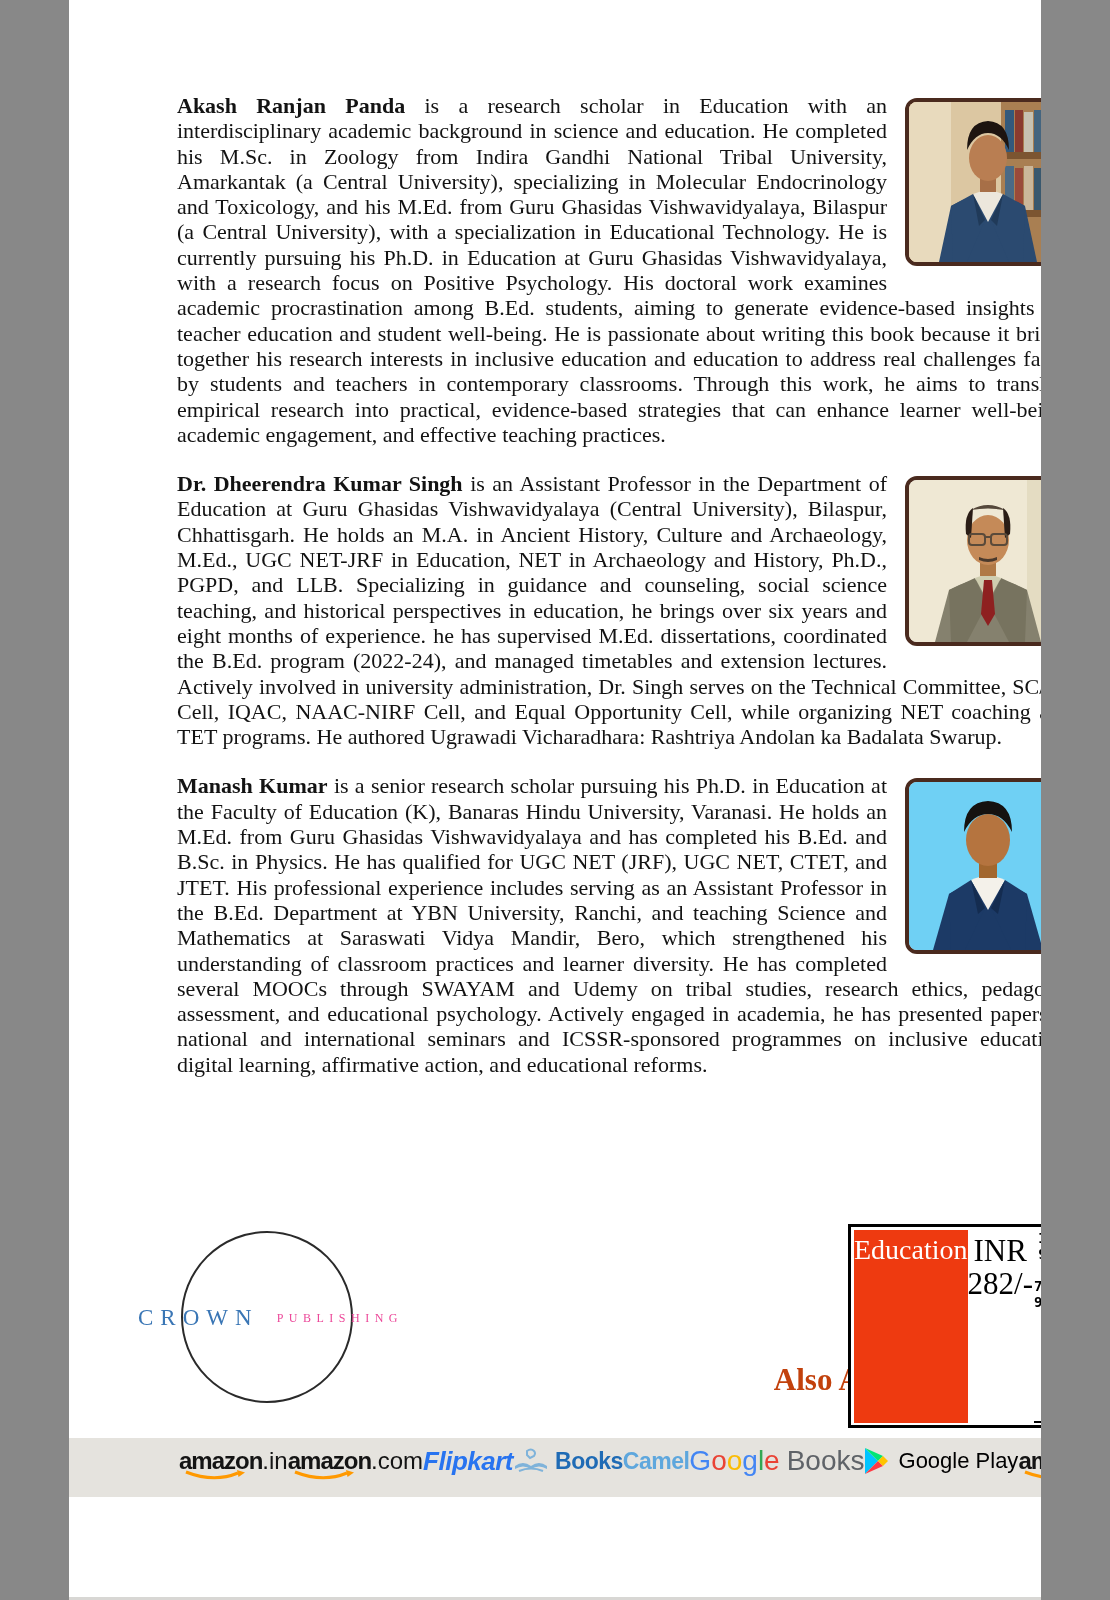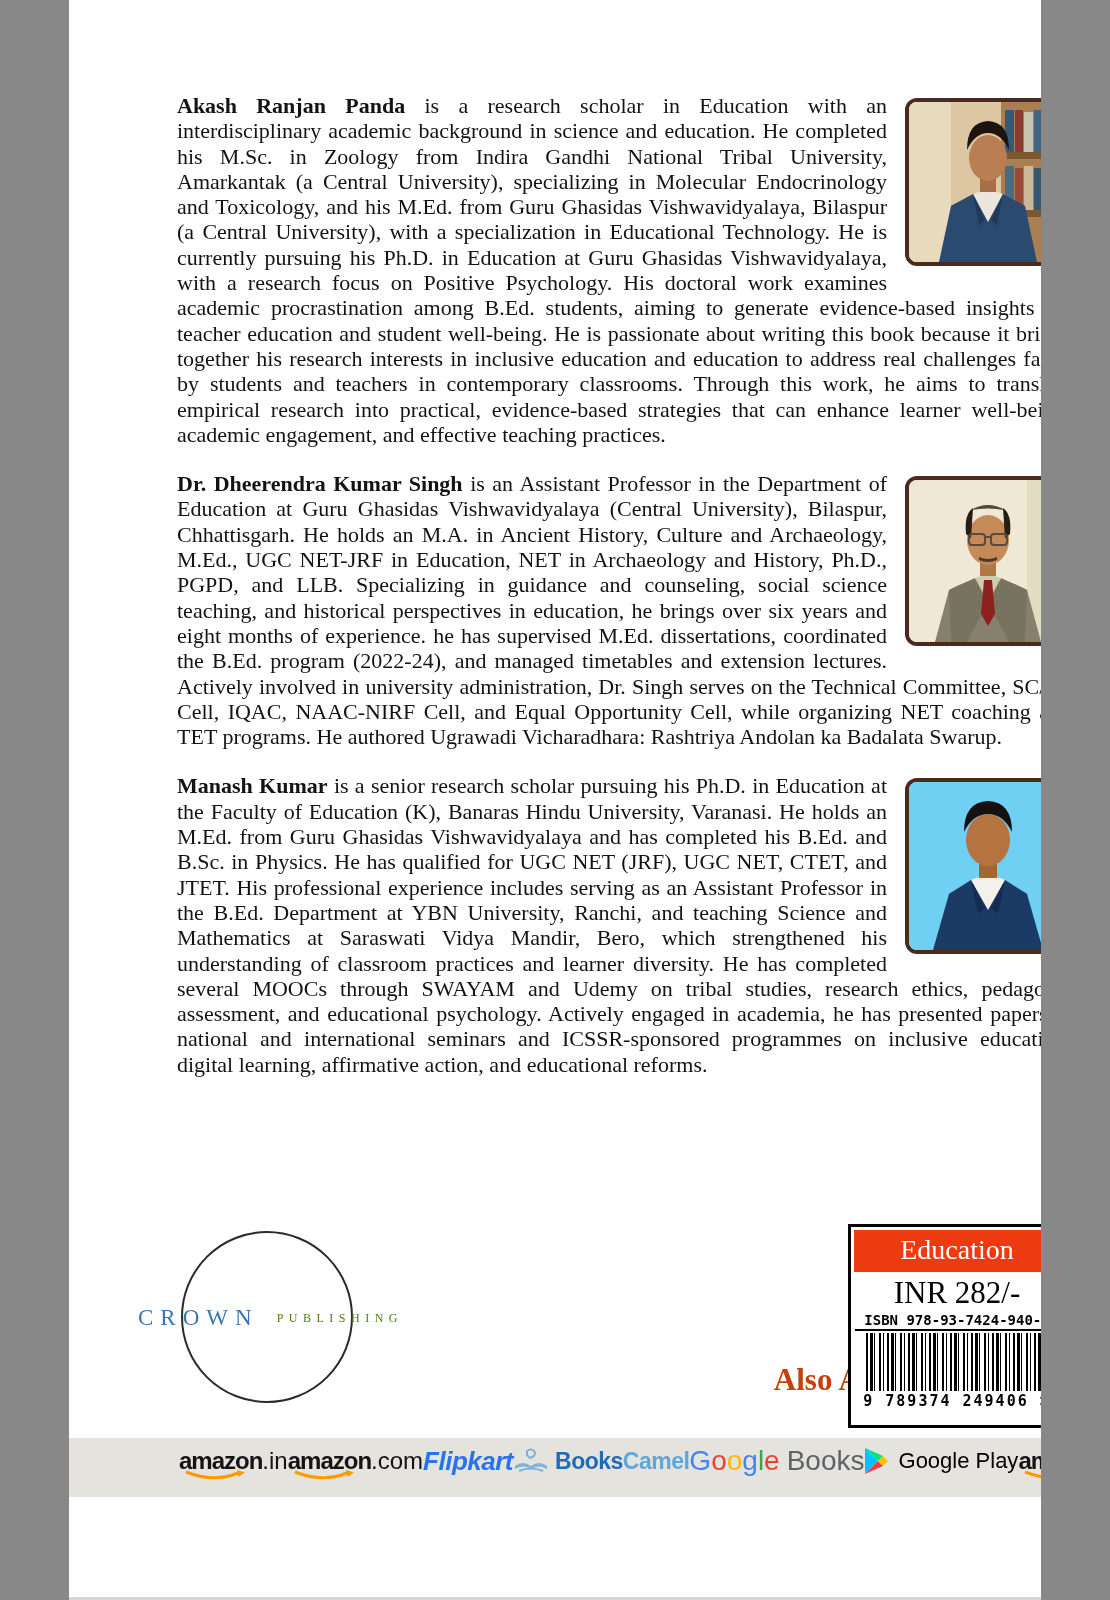--- a/index.html
+++ b/index.html
@@ -11,28 +11,28 @@
   .photo{float:right;width:158px;margin:5px 0 8px 18px;border:4px solid #4a2a1e;
          border-radius:12px;overflow:hidden;background:#ddd;}
   .photo svg{display:block;width:100%;height:auto;}
   .designed{width:250px;margin:-10px 48px 0 auto;text-align:center;font-size:21px;line-height:27px;color:#111;}
 
   
   .crown{position:absolute;left:112px;top:1231px;width:172px;height:172px;border:2px solid #2a2a2a;
          border-radius:50%;background:#fff;display:flex;flex-direction:row;align-items:center;
          justify-content:center;box-sizing:border-box;}
   .crown-name{font-size:23px;letter-spacing:7px;padding-left:7px;color:#3a76b5;margin-top:1px;}
-  .crown-sub{font-size:12px;letter-spacing:5.5px;padding-left:18px;color:#4d7c0f;margin-top:3px;}
+  .crown-sub{font-size:12px;letter-spacing:5.5px;padding-left:18px;color:#ec4899;margin-top:3px;}
 
   .also{position:absolute;left:0;right:30px;top:1362px;text-align:right;
         font-size:31px;font-weight:bold;color:#c2410c;}
 
   
   .pricebox{position:absolute;left:779px;top:1224px;width:218px;height:204px;border:3px solid #000;
-            background:#fff;box-sizing:border-box;padding:3px 3px 2px;display:flex;flex-direction:column;}
+            background:#fff;box-sizing:border-box;padding:3px 3px 2px;display:flex;flex-direction:row;}
   .pricebox-header{color:#fff;text-align:center;font-size:28px;line-height:30px;padding:5px 0 7px;}
   .price{text-align:center;font-size:31px;line-height:33px;padding:4px 0 3px;color:#000;}
   .isbn-line{text-align:center;font-family:"DejaVu Sans Mono",monospace;font-size:14px;font-weight:bold;
              color:#000;border-bottom:2px solid #000;padding-bottom:1px;margin:0 1px;}
   .barcode{height:58px;margin:2px 12px 0;
      background:repeating-linear-gradient(90deg,#000 0 2px,#fff 2px 4px,#000 4px 7px,#fff 7px 8px,
         #000 8px 9px,#fff 9px 13px,#000 13px 15px,#fff 15px 17px,#000 17px 18px,#fff 18px 21px);}
   .barcode-num{text-align:center;font-family:"DejaVu Sans Mono",monospace;font-size:15px;font-weight:bold;
                letter-spacing:2px;color:#000;background:#fff;margin-top:1px;}
 

